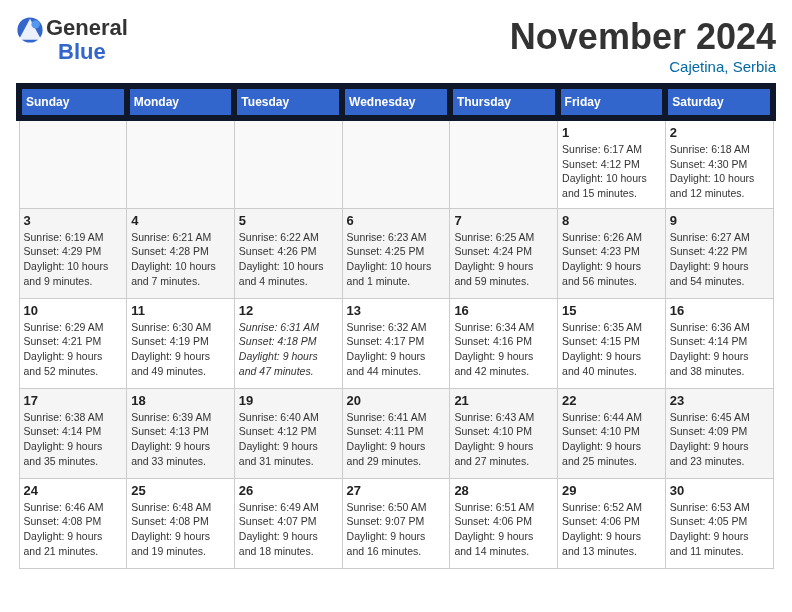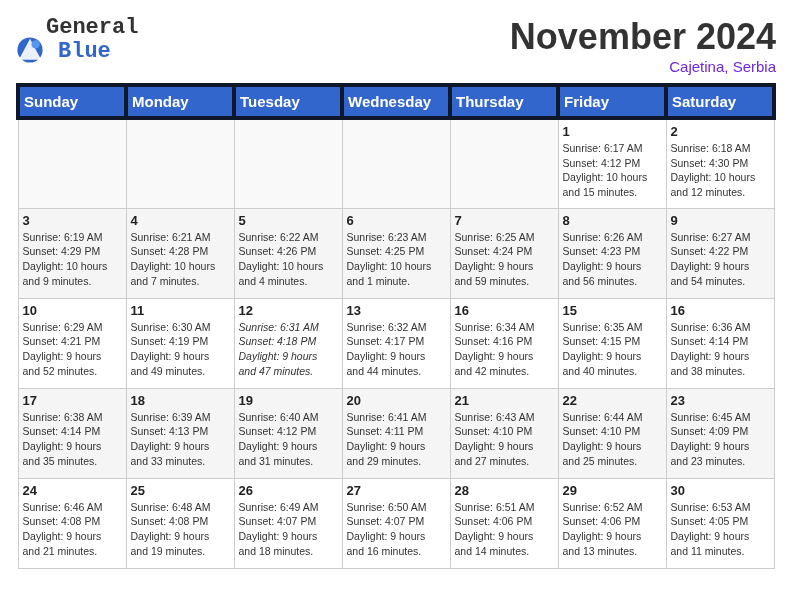--- a/index.html
+++ b/index.html
@@ -11,22 +11,21 @@
       padding: 16px;
     }
     .header {
       display: flex;
       justify-content: space-between;
       align-items: flex-start;
       margin-bottom: 8px;
     }
     .logo {
       display: flex;
-      align-items: flex-end;
-      font-family: Liberation Mono, monospace;
+      align-items: flex-start;
     }
     .logo-text {
       font-size: 22px;
       font-weight: bold;
       line-height: 1.1;
     }
     .logo-general { color: #333; }
     .logo-blue { color: #3366cc; margin-left: 12px; }
     .logo-icon {
       width: 28px;
@@ -36,34 +35,34 @@
     .title-block {
       text-align: right;
     }
     .month-title {
       font-size: 36px;
       font-weight: bold;
       color: #333;
     }
     .location {
       font-size: 15px;
-      color: #6d28d9;
+      color: #0369a1;
     }
     .calendar {
       width: 100%;
       border-collapse: collapse;
       font-size: 11px;
     }
     .calendar th {
       background: #3366cc;
       color: #fff;
       padding: 6px 4px;
       text-align: left;
-      font-size: 15px;
-      border: 4px solid #0f172a;
+      font-size: 12px;
+      border: 6px solid #0f172a;
     }
     .calendar td {
       border: 1px solid #ccc;
       vertical-align: top;
       padding: 4px;
       width: 108px;
       height: 90px;
       background: #fff;
     }
     .calendar td.empty {
@@ -285,21 +284,21 @@
         </td>
         <td>
           <span class="day-number">26</span>
           <div class="day-info" style="white-space: pre-line;">Sunrise: 6:49 AM
 Sunset: 4:07 PM
 Daylight: 9 hours and 18 minutes.</div>
         </td>
         <td>
           <span class="day-number">27</span>
           <div class="day-info" style="white-space: pre-line;">Sunrise: 6:50 AM
-Sunset: 4:07 PM
+Sunset: 9:07 PM
 Daylight: 9 hours and 16 minutes.</div>
         </td>
         <td>
           <span class="day-number">28</span>
           <div class="day-info" style="white-space: pre-line;">Sunrise: 6:51 AM
 Sunset: 4:06 PM
 Daylight: 9 hours and 14 minutes.</div>
         </td>
         <td>
           <span class="day-number">29</span>

